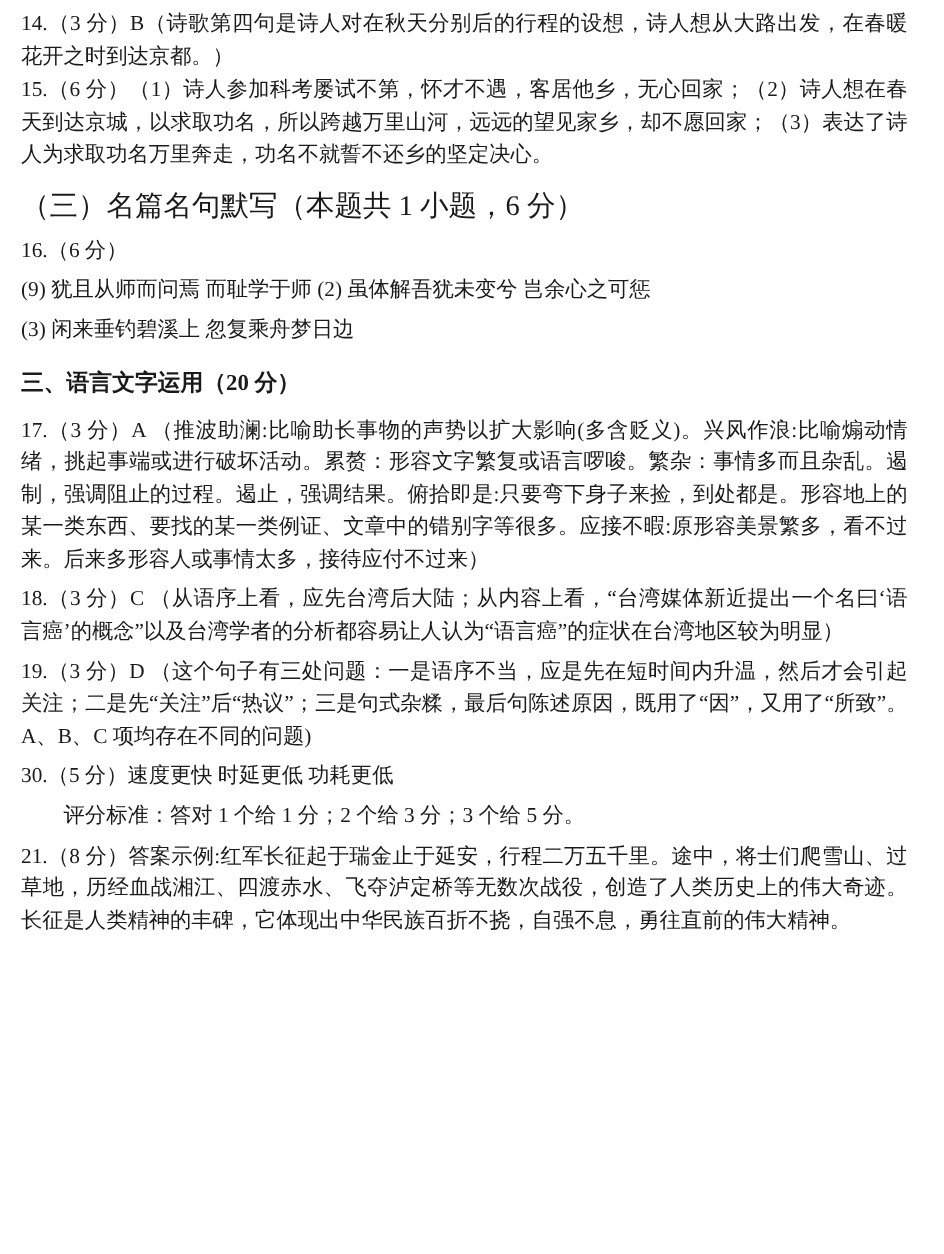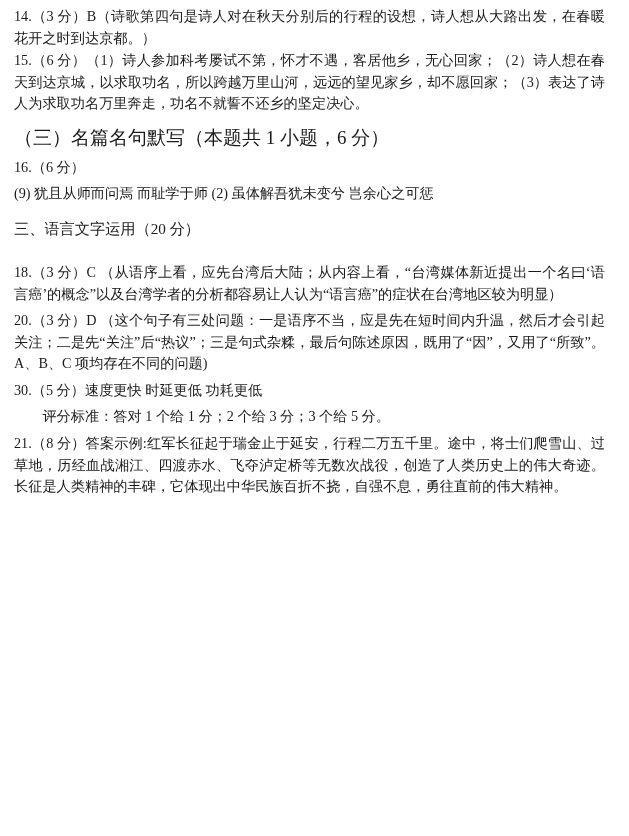--- a/index.html
+++ b/index.html
@@ -28,24 +28,24 @@
     text-align: justify;
     text-justify: inter-ideograph;
   }
   .blk {
     margin-bottom: 1px;
   }
   .indent2 {
     text-indent: 2em;
   }
   .section-head {
-    font-weight: normal;
+    font-weight: bold;
     font-size: 15.2px;
     margin-top: 12px;
-    margin-bottom: 22px;
+    margin-bottom: 10px;
   }
   .sub-head {
     margin-top: 9px;
     margin-bottom: 4px;
     font-size: 19px;
   }
   .gap-s { margin-top: 5px; }
 </style>
 </head>
 <body>
@@ -56,28 +56,30 @@
 
   <p class="blk">15.（6 分）（1）诗人参加科考屡试不第，怀才不遇，客居他乡，无心回家；（2）诗人想在春天到达京城，以求取功名，所以跨越万里山河，远远的望见家乡，却不愿回家；（3）表达了诗人为求取功名万里奔走，功名不就誓不还乡的坚定决心。</p>
 
 
   <p class="blk sub-head">（三）名篇名句默写（本题共 1 小题，6 分）</p>
 
   <p class="blk">16.（6 分）</p>
 
   <p class="blk gap-s">(9)  犹且从师而问焉    而耻学于师    (2)  虽体解吾犹未变兮    岂余心之可惩</p>
 
+  <p class="blk gap-s">(3)  闲来垂钓碧溪上    忽复乘舟梦日边</p>
 
 
   <p class="blk section-head">三、语言文字运用（20 分）</p>
 
+  <p class="blk">17.（3 分）A （推波助澜:比喻助长事物的声势以扩大影响(多含贬义)。兴风作浪:比喻煽动情绪，挑起事端或进行破坏活动。累赘：形容文字繁复或语言啰唆。繁杂：事情多而且杂乱。遏制，强调阻止的过程。遏止，强调结果。俯拾即是:只要弯下身子来捡，到处都是。形容地上的某一类东西、要找的某一类例证、文章中的错别字等很多。应接不暇:原形容美景繁多，看不过来。后来多形容人或事情太多，接待应付不过来）</p>
 
   <p class="blk gap-s">18.（3 分）C （从语序上看，应先台湾后大陆；从内容上看，“台湾媒体新近提出一个名曰‘语言癌’的概念”以及台湾学者的分析都容易让人认为“语言癌”的症状在台湾地区较为明显）</p>
 
-  <p class="blk gap-s">20.（3 分）D （这个句子有三处问题：一是语序不当，应是先在短时间内升温，然后才会引起关注；二是先“关注”后“热议”；三是句式杂糅，最后句陈述原因，既用了“因”，又用了“所致”。A、B、C 项均存在不同的问题)</p>
+  <p class="blk gap-s">19.（3 分）D （这个句子有三处问题：一是语序不当，应是先在短时间内升温，然后才会引起关注；二是先“关注”后“热议”；三是句式杂糅，最后句陈述原因，既用了“因”，又用了“所致”。A、B、C 项均存在不同的问题)</p>
 
   <p class="blk gap-s">30.（5 分）速度更快      时延更低      功耗更低</p>
 
   <p class="blk indent2 gap-s">评分标准：答对 1 个给 1 分；2 个给 3 分；3 个给 5 分。</p>
 
   <p class="blk gap-s">21.（8 分）答案示例:红军长征起于瑞金止于延安，行程二万五千里。途中，将士们爬雪山、过草地，历经血战湘江、四渡赤水、飞夺泸定桥等无数次战役，创造了人类历史上的伟大奇迹。长征是人类精神的丰碑，它体现出中华民族百折不挠，自强不息，勇往直前的伟大精神。</p>
 
 </div>
 
 </body></html>

